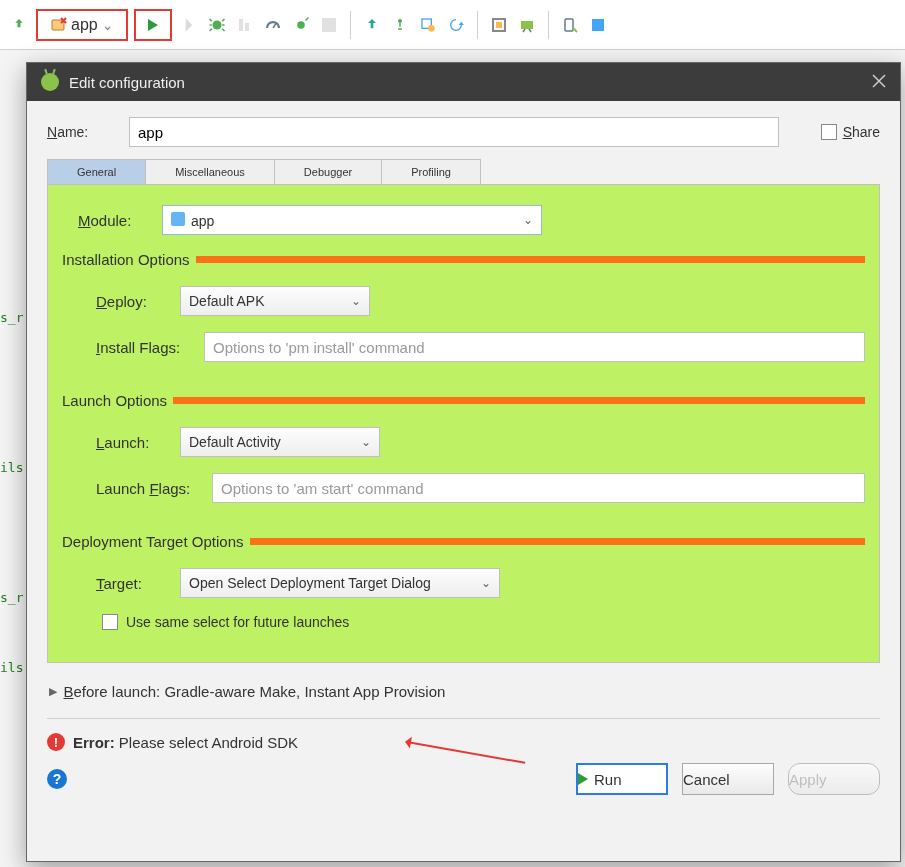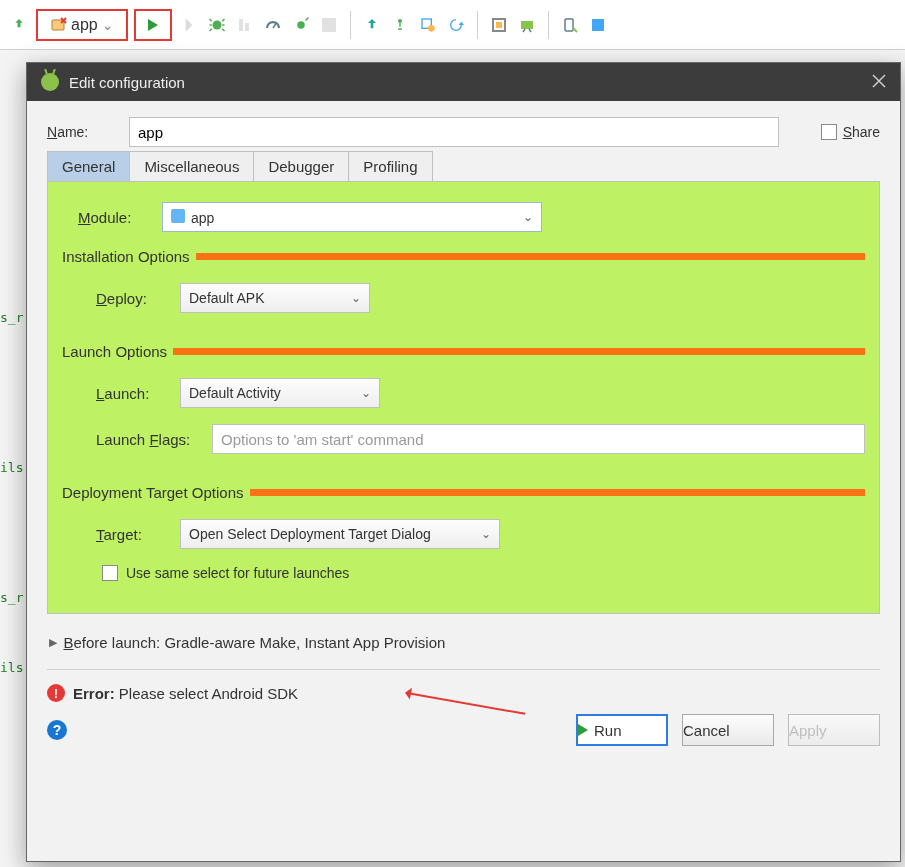--- a/index.html
+++ b/index.html
@@ -64,29 +64,29 @@
     content:""; position:absolute; width:2px; height:5px; background:#8bc34a; top:-4px;
   }
   .titlebar .android-icon::before { left:4px; transform:rotate(-20deg);}
   .titlebar .android-icon::after { right:4px; transform:rotate(20deg);}
   .titlebar-title { flex:1; font-size:15px; }
   .titlebar-close { cursor:pointer; color:#ccc; font-size:18px; }
 
   .dialog-body { padding:16px 20px 12px 20px; flex:1; display:flex; flex-direction:column; }
 
   .row { display:flex; align-items:center; gap:12px; }
-  .name-row { margin-bottom:4px;gap:24px; }
+  .name-row { margin-bottom:12px;gap:24px; }
   .name-row label { width:58px; }
   .name-input { flex:1; height:30px; border:1px solid #c0c0c0; padding:0 8px; background:#fff; font-size:15px; }
   .share-box { display:flex; align-items:center; gap:6px; margin-left:18px; }
   .share-box .chk { width:16px; height:16px; border:1px solid #888; background:#fff; }
 
   .tabs { display:flex; border-bottom:1px solid #c0c0c0; margin-bottom:0; }
   .tab {
-    padding:6px 14px; border:1px solid #c0c0c0; border-bottom:none; background:#efefef; margin-right:-1px; cursor:pointer; font-size:15px;
+    padding:6px 29px; border:1px solid #c0c0c0; border-bottom:none; background:#efefef; margin-right:-1px; cursor:pointer; font-size:11px;
   }
   .tab.active { background:#b9cfe8; }
 
   .tab-content {
     border:1px solid #c0c0c0; border-top:none; padding:14px 14px 20px 14px; background:#bef264;
   }
 
   .form-row { display:flex; align-items:center; gap:12px; margin:6px 0 16px 0; }
   .form-row label { min-width:72px; font-size:15px; }
   .indent1 { margin-left:16px; }
@@ -132,21 +132,21 @@
 
   .button-row { display:flex; align-items:center; gap:14px; }
   .help-icon {
     width:20px; height:20px; border-radius:50%; background:#1976d2; color:#fff; display:flex; align-items:center; justify-content:center; font-weight:bold; cursor:pointer;
   }
   .spacer { flex:1; }
   .btn {
     min-width:92px; height:32px; border:1px solid #a8a8a8; background:linear-gradient(#fdfdfd,#e9e9e9); cursor:pointer; font-size:15px; display:flex; align-items:center; justify-content:flex-start; gap:6px;
   }
   .btn.primary { border:2px solid #2b7de1; background:#fff; }
-  .btn.disabled { color:#aaa; cursor:default; opacity:0.7; }
+  .btn.disabled { color:#aaa; cursor:default; opacity:0.7;border-radius:12px; }
   .play { width:0; height:0; border-left:10px solid #2e9b3a; border-top:6px solid transparent; border-bottom:6px solid transparent; }
 
   .under { text-decoration:underline; }
 </style>
 </head>
 <body>
 
 <div class="toolbar">
   <div class="toolbar-icon icon-green">
     <svg width="18" height="18" viewBox="0 0 24 24">
@@ -305,20 +305,24 @@
 
       <fieldset class="section">
         <legend>Installation Options</legend>
         <div class="form-row indent2">
           <label><span class="under">D</span>eploy:</label>
           <div class="combo gray" style="width:190px;">
             <span>Default APK</span>
             <span class="chev">⌄</span>
           </div>
         </div>
+        <div class="form-row indent2">
+          <label style="min-width:96px;"><span class="under">I</span>nstall Flags:</label>
+          <input class="text-input" type="text" placeholder="Options to 'pm install' command" style="">
+        </div>
       </fieldset>
 
       <fieldset class="section">
         <legend>Launch Options</legend>
         <div class="form-row indent2">
           <label><span class="under">L</span>aunch:</label>
           <div class="combo gray" style="width:200px;">
             <span>Default Activity</span>
             <span class="chev">⌄</span>
           </div>

